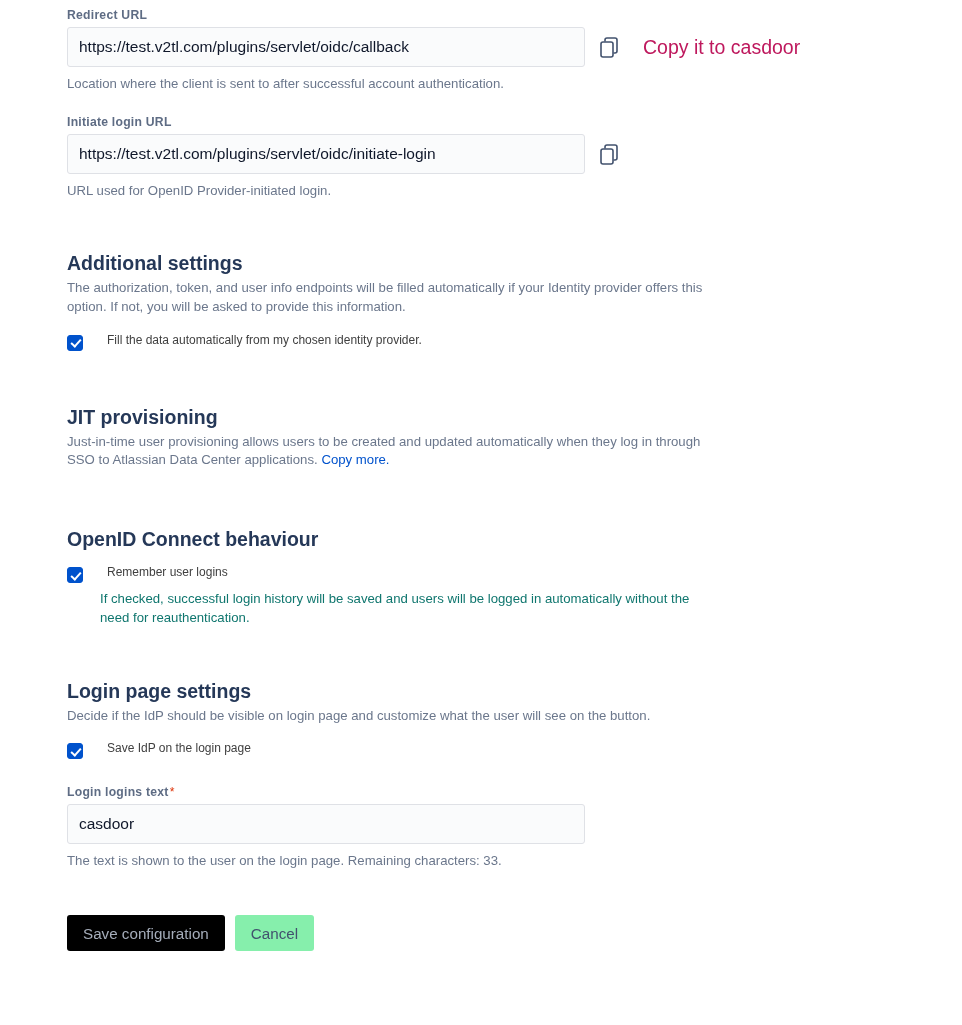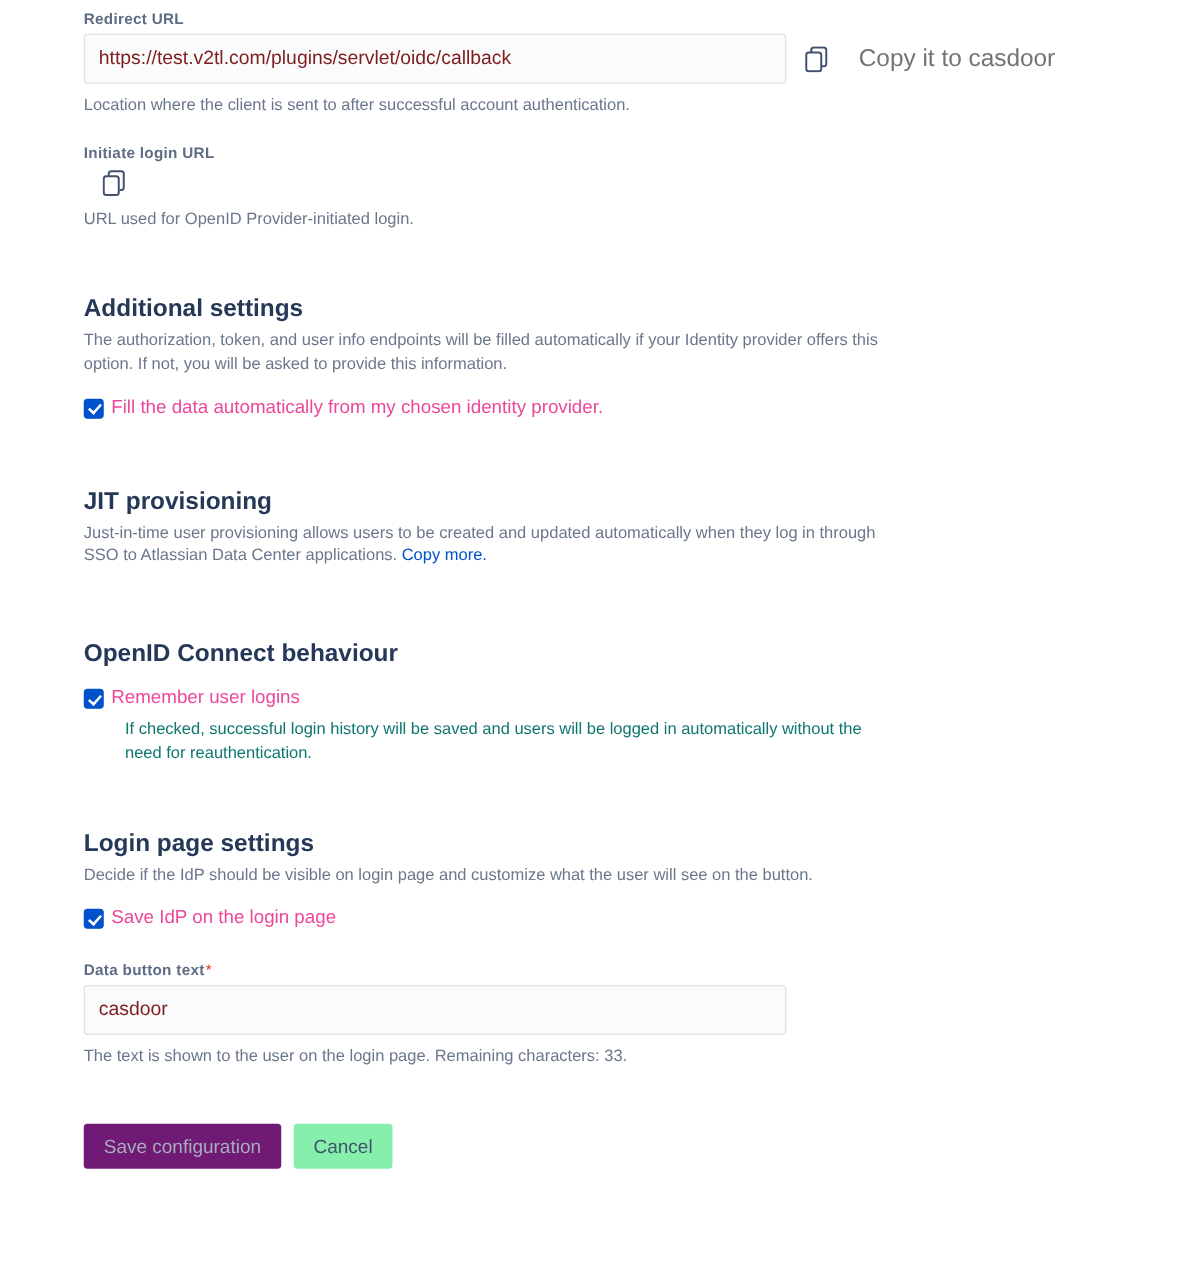--- a/index.html
+++ b/index.html
@@ -33,46 +33,46 @@
   .field-label .req {
     color: #de350b;
     font-weight: normal;
     margin-left: 1px;
   }
   .input-row {
     display: flex;
     align-items: center;
   }
   .text-input {
-    width: 562px;
+    width: 518px;
     height: 40px;
     border: 1px solid #dfe1e6;
     border-radius: 3px;
     background: #fafbfc;
     font-size: 15.5px;
-    color: #7f1d1d;
+    color: #0f172a;
     padding: 16px 11px;
     font-family: "Liberation Sans", sans-serif;
     outline: none;
   }
   .copy-btn {
     margin-left: 14px;
     width: 22px;
     height: 24px;
     display: inline-flex;
     align-items: center;
     justify-content: center;
     cursor: pointer;
     background: none;
     border: none;
     padding: 0;
   }
   .annotation {
     margin-left: 22px;
-    color: #737373;
+    color: #be185d;
     font-size: 19.5px;
     white-space: nowrap;
   }
   .help-text {
     font-size: 13.2px;
     color: #6b778c;
     margin-top: 7px;
     line-height: 1.45;
     max-width: 640px;
   }
@@ -120,23 +120,23 @@
     height: 8px;
     border: solid #fff;
     border-width: 0 2px 2px 0;
     transform: rotate(42deg);
   }
   .checkbox.unchecked {
     background: #fafbfc;
     border: 1px solid #dfe1e6;
   }
   .check-label {
-    margin-left: 6px;
-    font-size: 15px;
-    color: #ec4899;
+    margin-left: 24px;
+    font-size: 12px;
+    color: #404040;
     line-height: 1.2;
   }
   .sub-note {
     margin-left: 33px;
     margin-top: 6px;
     font-size: 13.2px;
     color: #0f766e;
     line-height: 1.45;
     max-width: 610px;
   }
@@ -148,21 +148,21 @@
   .btn {
     height: 36px;
     border-radius: 3px;
     font-size: 15.2px;
     font-family: "Liberation Sans", sans-serif;
     border: none;
     cursor: pointer;
     padding: 0 16px;
   }
   .btn-disabled {
-    background: #701a75;
+    background: #000000;
     color: #a5adba;
     cursor: default;
   }
   .btn-default {
     background: #86efac;
     color: #42526e;
     margin-left: 10px;
   }
 </style>
 </head>
@@ -182,20 +182,21 @@
           </svg>
         </button>
         <span class="annotation">Copy it to casdoor</span>
       </div>
       <div class="help-text">Location where the client is sent to after successful account authentication.</div>
     </div>
 
     <div style="margin-top:22px">
       <div class="field-label">Initiate login URL</div>
       <div class="input-row">
+        <input class="text-input" readonly="" value="https://test.v2tl.com/plugins/servlet/oidc/initiate-login" style="">
         <button class="copy-btn">
           <svg width="20" height="21" viewBox="0 0 20 21" fill="none" xmlns="http://www.w3.org/2000/svg">
             <rect x="1" y="5" width="12" height="15" rx="2" stroke="#42526e" stroke-width="1.6"></rect>
             <path d="M5 4.5V3a2 2 0 0 1 2-2h8a2 2 0 0 1 2 2v11a2 2 0 0 1-2 2h-1.5" stroke="#42526e" stroke-width="1.6" fill="none"></path>
           </svg>
         </button>
       </div>
       <div class="help-text">URL used for OpenID Provider-initiated login.</div>
     </div>
 
@@ -228,21 +229,21 @@
     <div style="margin-top:52px">
       <h3 class="section-title">Login page settings</h3>
       <div class="section-desc">Decide if the IdP should be visible on login page and customize what the user will see on the button.</div>
       <div class="check-row">
         <span class="checkbox checked"></span>
         <span class="check-label">Save IdP on the login page</span>
       </div>
 
       <div style="margin-top:26px">
         <div class="field-label">
-          <span>Data button text</span><span class="req">*</span>
+          <span>Login logins text</span><span class="req">*</span>
         </div>
         <div class="input-row">
           <input class="text-input" value="casdoor" style="">
         </div>
         <div class="help-text">The text is shown to the user on the login page. Remaining characters: 33.</div>
       </div>
     </div>
 
     <div class="buttons">
       <button class="btn btn-disabled">Save configuration</button>

